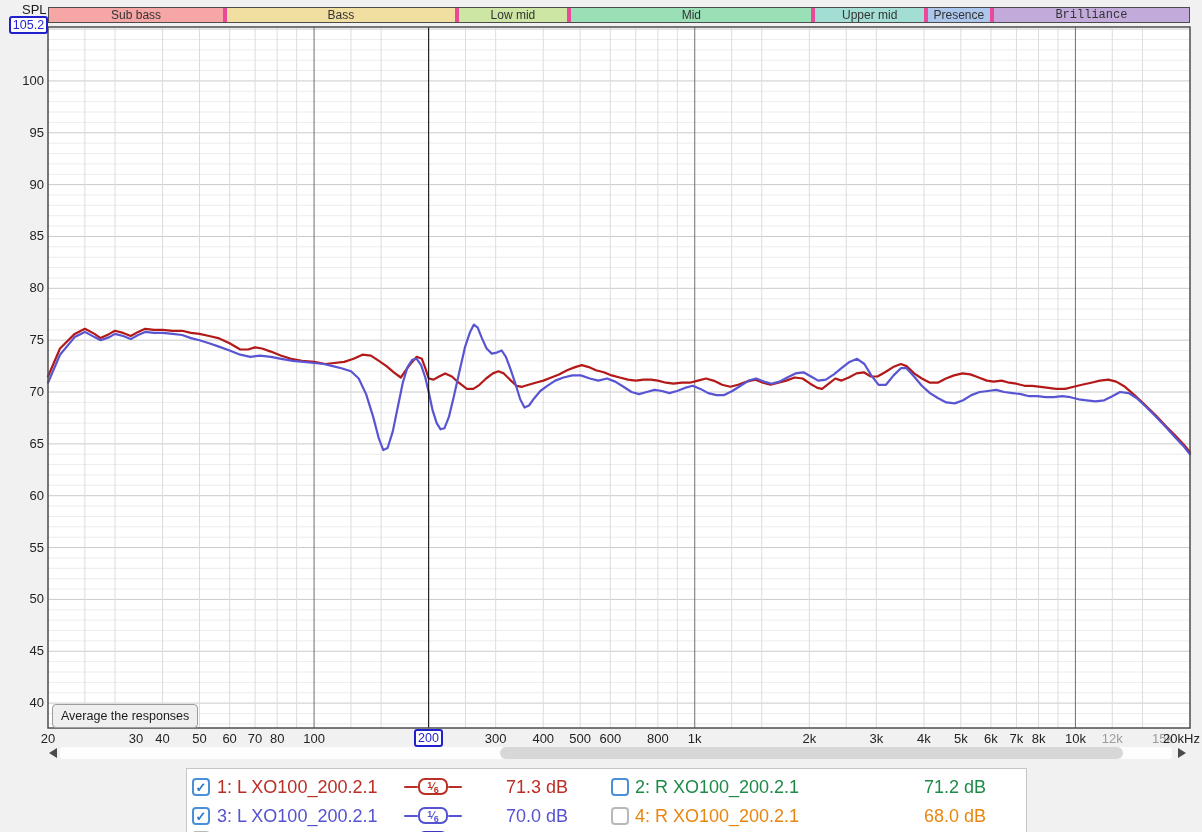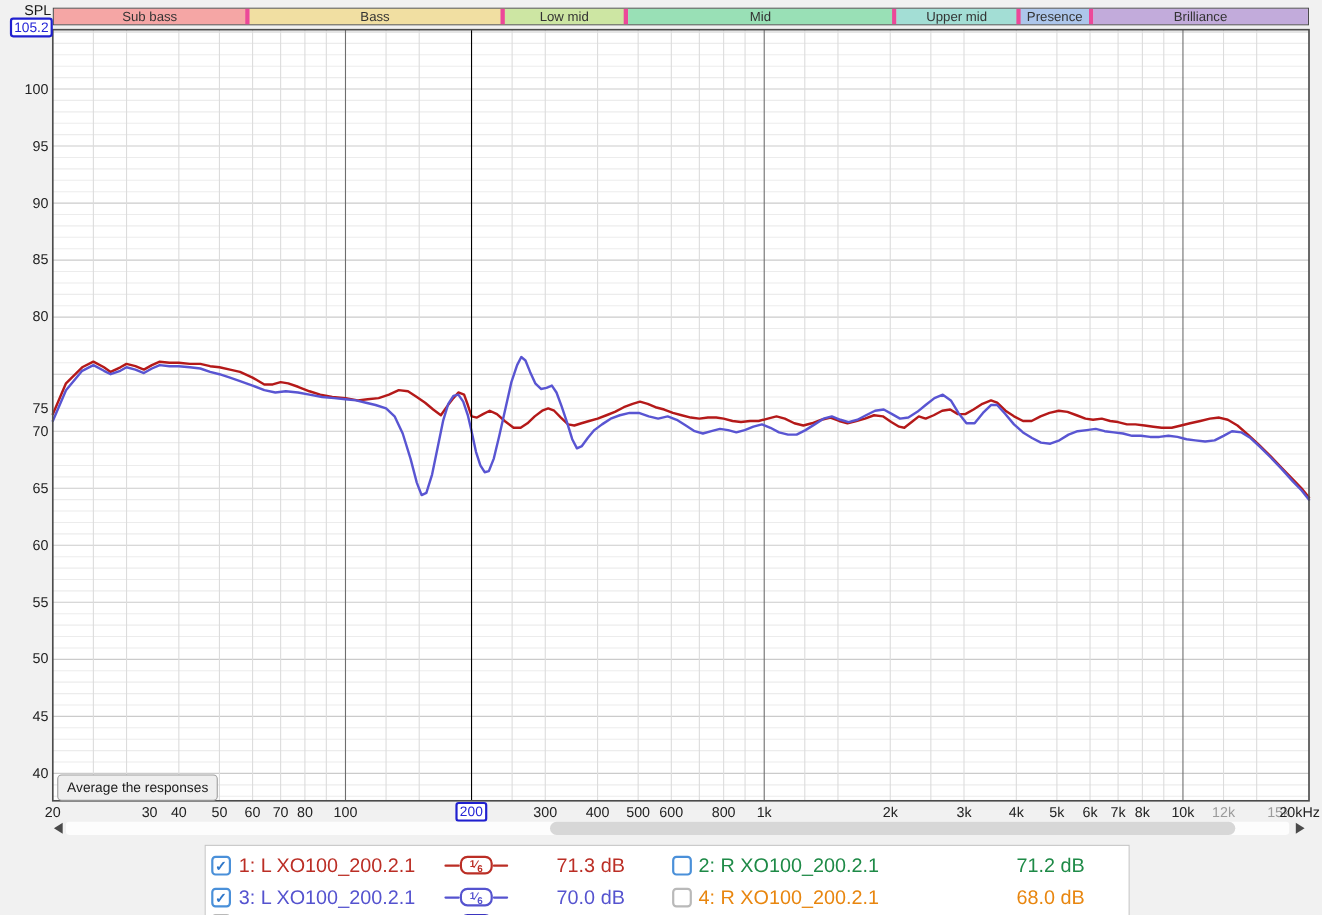--- a/index.html
+++ b/index.html
@@ -3,21 +3,21 @@
 <meta charset="utf-8">
 <style>
   html,body{margin:0;padding:0;background:#f1f1f1;}
   #app{position:relative;width:1202px;height:832px;background:#f1f1f1;overflow:hidden;
        font-family:"Liberation Sans",sans-serif;-webkit-font-smoothing:antialiased;}
   #plot-svg{position:absolute;left:0;top:0;}
   
   #bands{position:absolute;left:48px;top:7px;width:1142px;height:16px;border:1px solid #4c4c4c;box-sizing:border-box;display:flex;}
   .band{height:100%;box-sizing:border-box;border-right:4px solid #ec4899;display:flex;align-items:center;justify-content:center;
         font-size:12px;color:#333;overflow:hidden;white-space:nowrap;}
-  .band:last-child{border-right:none;}
+  .band:last-child{border-right:none;font-family:Liberation Mono, monospace;}
   
   #spl-title{position:absolute;left:22px;top:2px;font-size:13px;color:#1a1a1a;}
   .cursor-box{position:absolute;background:#fff;border:2px solid #2020cf;border-radius:3px;color:#2424d6;
               font-size:12.5px;text-align:center;box-sizing:border-box;}
   #spl-max{left:9px;top:16px;width:39px;height:18px;line-height:14px;}
   #freq-cursor{left:414px;top:729px;width:29px;height:18px;line-height:14px;}
   .ylab{position:absolute;left:12px;width:32px;text-align:right;font-size:13px;color:#232323;}
   .xlab{position:absolute;top:731px;transform:translateX(-50%);font-size:13px;color:#232323;white-space:nowrap;}
   .xlab.muted{color:#9b9b9b;}
   
@@ -184,21 +184,21 @@
     </div>
 
   <div id="spl-title">SPL</div>
   <div id="spl-max" class="cursor-box">105.2</div>
   <div id="ylabels">
       <div class="ylab" style="top: 72.9231px;">100</div>
       <div class="ylab" style="top: 124.772px;">95</div>
       <div class="ylab" style="top: 176.621px;">90</div>
       <div class="ylab" style="top: 228.47px;">85</div>
       <div class="ylab" style="top: 280.32px;">80</div>
-      <div class="ylab" style="top: 332.169px; margin-top: 31px;">75</div>
+      <div class="ylab" style="top: 332.169px;">75</div>
       <div class="ylab" style="top: 384.018px;">70</div>
       <div class="ylab" style="top: 435.867px;">65</div>
       <div class="ylab" style="top: 487.716px;">60</div>
       <div class="ylab" style="top: 539.565px;">55</div>
       <div class="ylab" style="top: 591.414px;">50</div>
       <div class="ylab" style="top: 643.263px;">45</div>
       <div class="ylab" style="top: 695.112px;">40</div>
     </div>
 
   <div id="xlabels">

